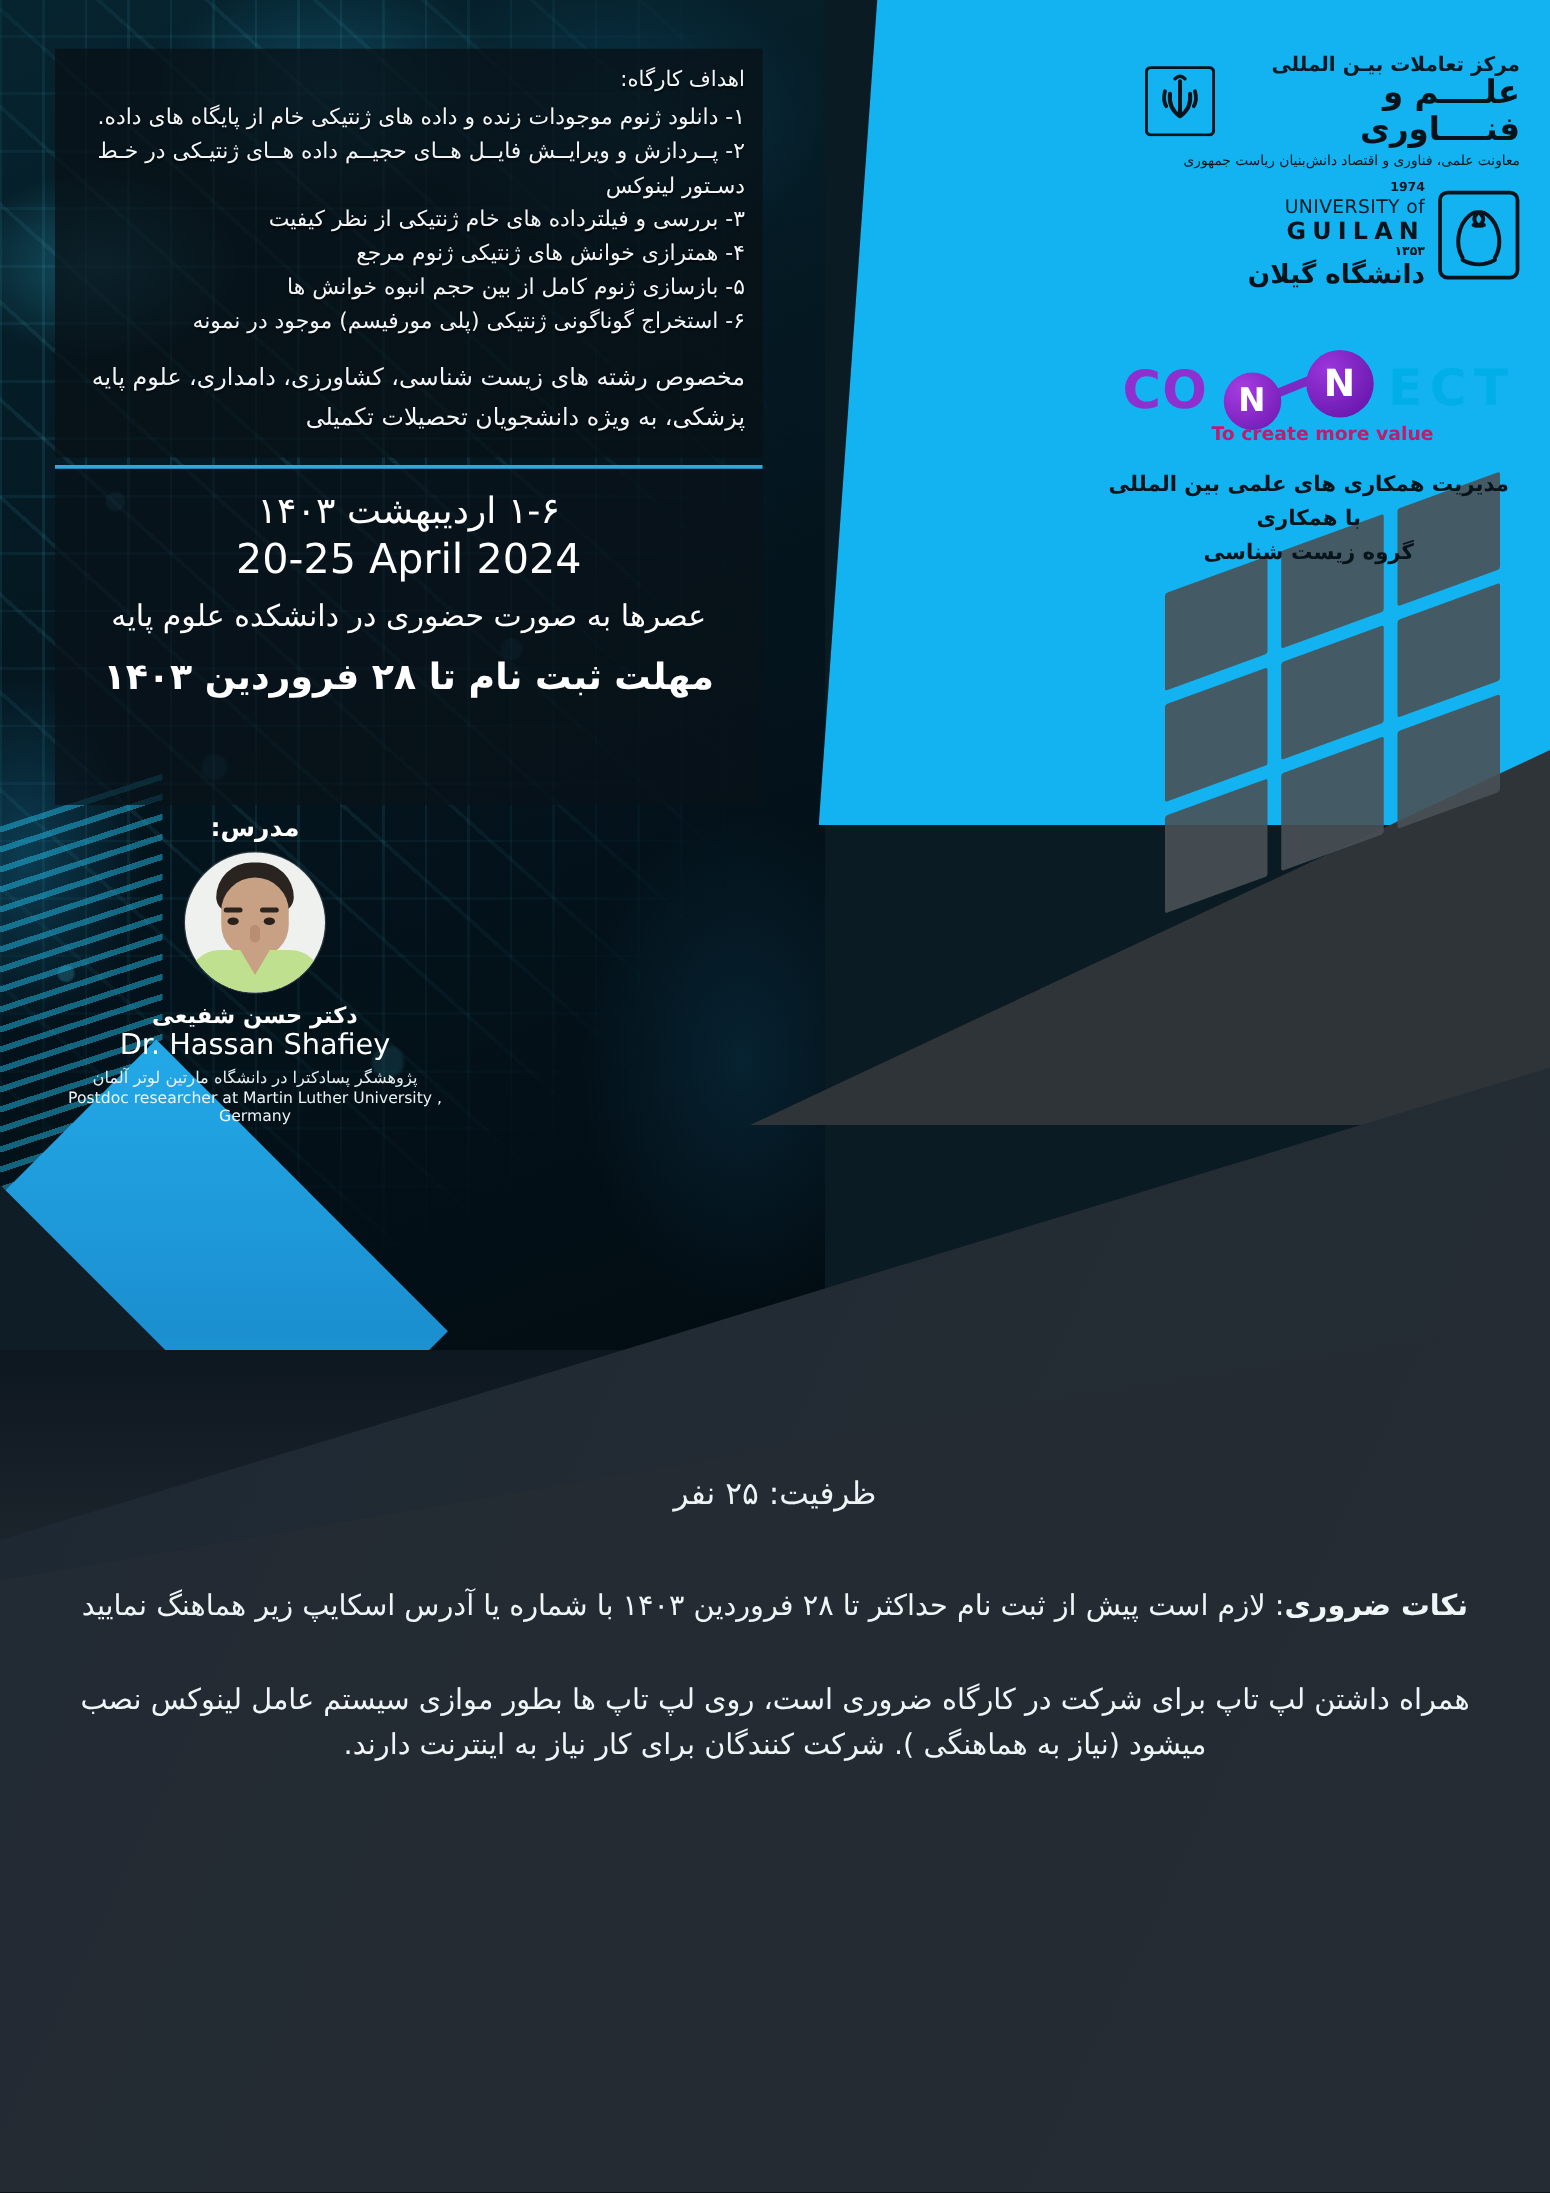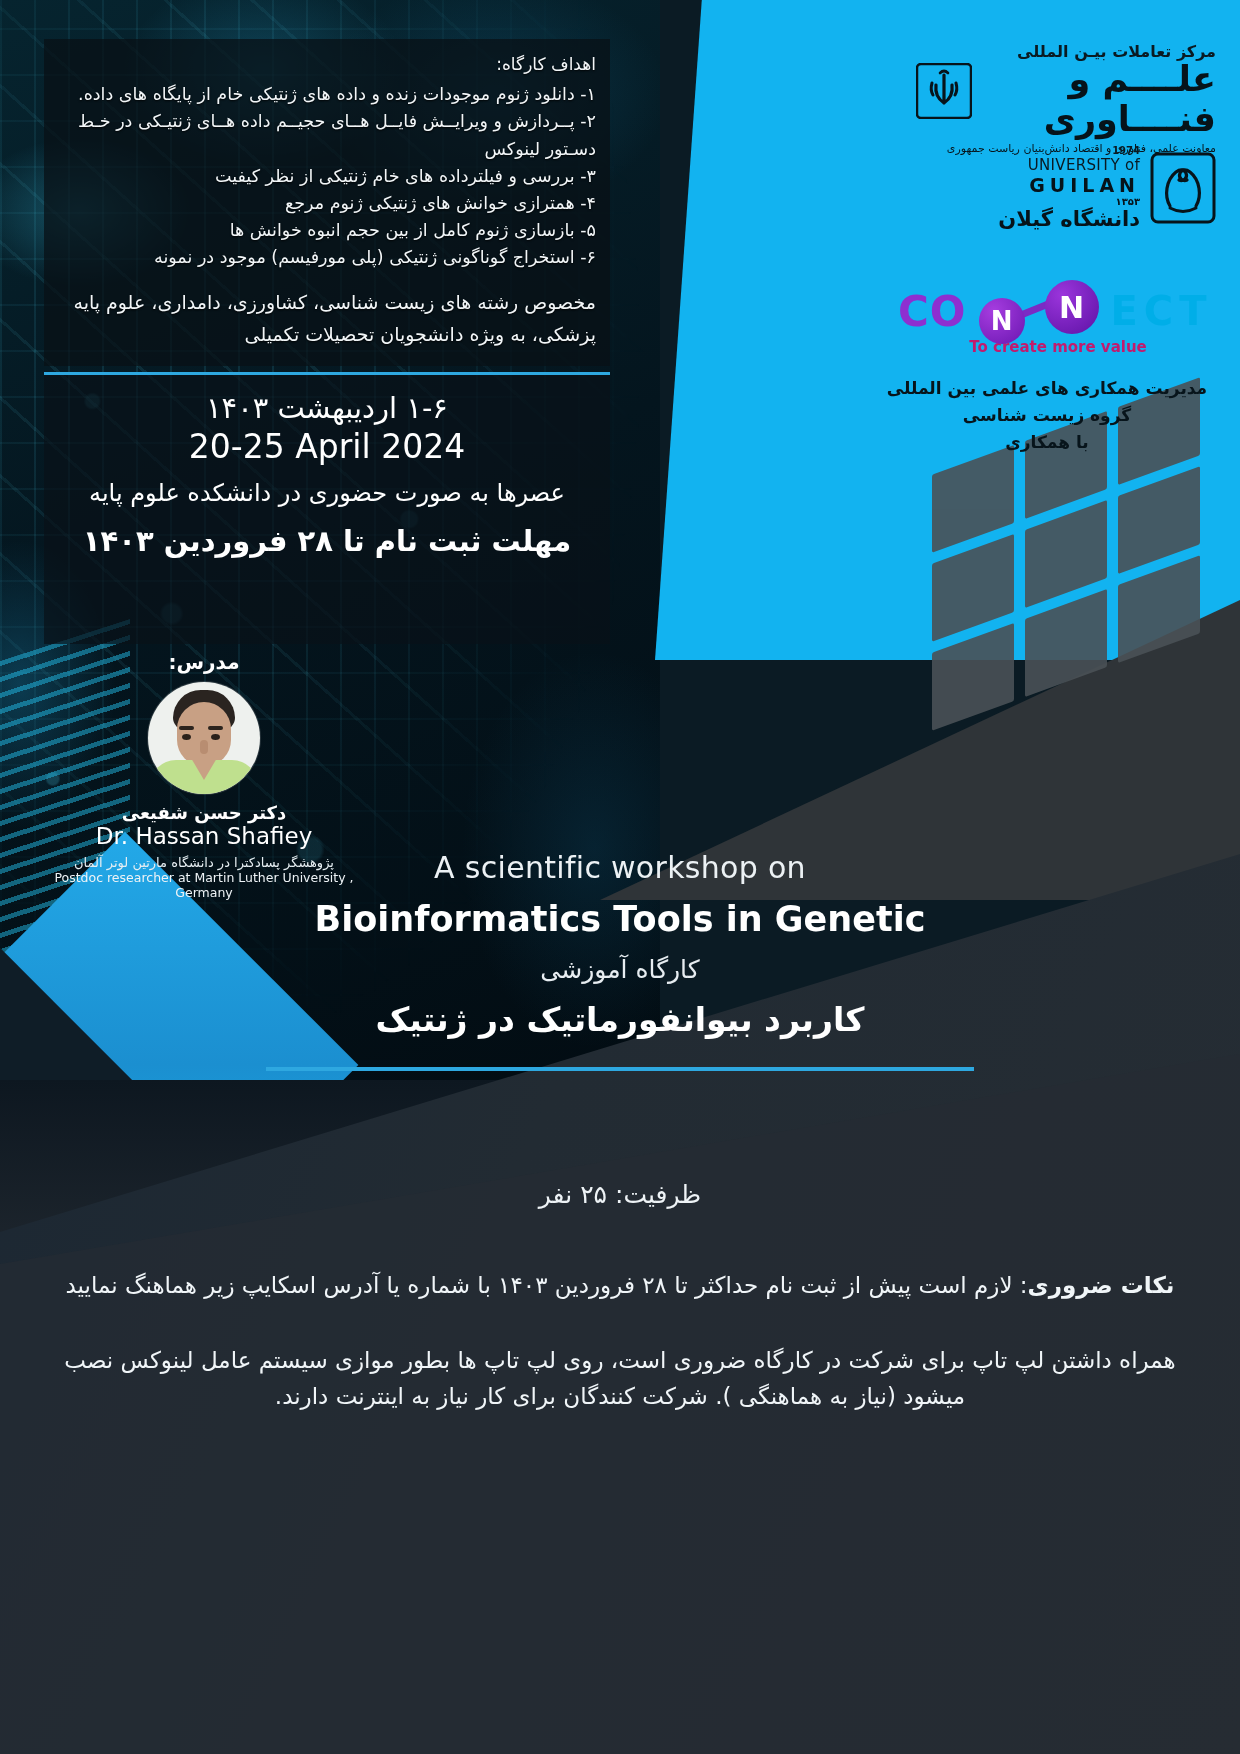--- a/index.html
+++ b/index.html
@@ -155,21 +155,21 @@
   .panel-teacher .nm-fa{color:#ffffff;font-size:18px;font-weight:bold;margin-top:8px;}
   .panel-teacher .nm-en{color:#ffffff;font-size:23px;direction:ltr;line-height:1.2;}
   .panel-teacher .af-fa{color:#e6eef2;font-size:13px;margin-top:4px;}
   .panel-teacher .af-en{color:#eef3f6;font-size:12.5px;direction:ltr;}
 
   
   .logo-isti{position:absolute;right:24px;top:42px;width:300px;direction:rtl;text-align:right;}
   .logo-isti .row{display:flex;align-items:center;justify-content:flex-end;gap:10px;}
   .logo-isti .txt{text-align:right;}
   .logo-isti .l1{color:#0a1a22;font-size:16px;font-weight:bold;letter-spacing:.5px;}
-  .logo-isti .l2{color:#06131a;font-size:35px;font-weight:bold;letter-spacing:2px;margin-top:-2px;}
+  .logo-isti .l2{color:#06131a;font-size:26px;font-weight:bold;letter-spacing:2px;margin-top:-2px;}
   .logo-isti .l3{color:#07141b;font-size:11px;margin-top:3px;}
   .isti-mark{width:56px;height:56px;position:relative;flex:0 0 auto;}
   .isti-mark svg{width:56px;height:56px;display:block;}
 
   .logo-guilan{position:absolute;right:24px;top:145px;width:300px;direction:ltr;
     display:flex;align-items:center;justify-content:flex-end;gap:10px;}
   .logo-guilan .gtxt{text-align:right;}
   .logo-guilan .y1{color:#0a1a22;font-size:10px;font-weight:bold;}
   .logo-guilan .g1{color:#0a1a22;font-size:15px;font-weight:normal;letter-spacing:.3px;}
   .logo-guilan .g2{color:#06131a;font-size:19px;font-weight:bold;letter-spacing:5px;}
@@ -325,31 +325,24 @@
         <span class="node n1">N</span>
         <span class="node n2">N</span>
       </span>
       <span class="ect">ECT</span>
     </div>
     <div class="tagline">To create more value</div>
   </div>
 
   <div class="org-block">
     <div>مدیریت همکاری های علمی بین المللی</div>
+    <div>با همکاری</div>
     <div>گروه زیست شناسی</div>
-    <div>با همکاری</div>
-  </div>
-
-  <div class="title-block">
-    <div class="t-en1">A scientific workshop on</div>
-    <div class="t-en2">Bioinformatics Tools in Genetic</div>
-    <div class="t-fa1">کارگاه آموزشی</div>
-    <div class="t-fa2">کاربرد بیوانفورماتیک در ژنتیک</div>
-    <div class="title-rule"></div>
-  </div>
+  </div>
+
 
   <div class="cap">ظرفیت: ۲۵ نفر</div>
 
   <div class="notes">
     <div class="n1">
       <b>نکات ضروری</b><span>: لازم است پیش از ثبت نام حداکثر تا ۲۸ فروردین ۱۴۰۳ با شماره یا آدرس اسکایپ زیر هماهنگ نمایید</span>
     </div>
     <div class="n3">همراه داشتن لپ تاپ برای شرکت در کارگاه ضروری است، روی  لپ تاپ ها بطور موازی سیستم عامل لینوکس نصب میشود (نیاز به هماهنگی ). شرکت کنندگان برای کار نیاز به اینترنت دارند.</div>
   </div>
 

